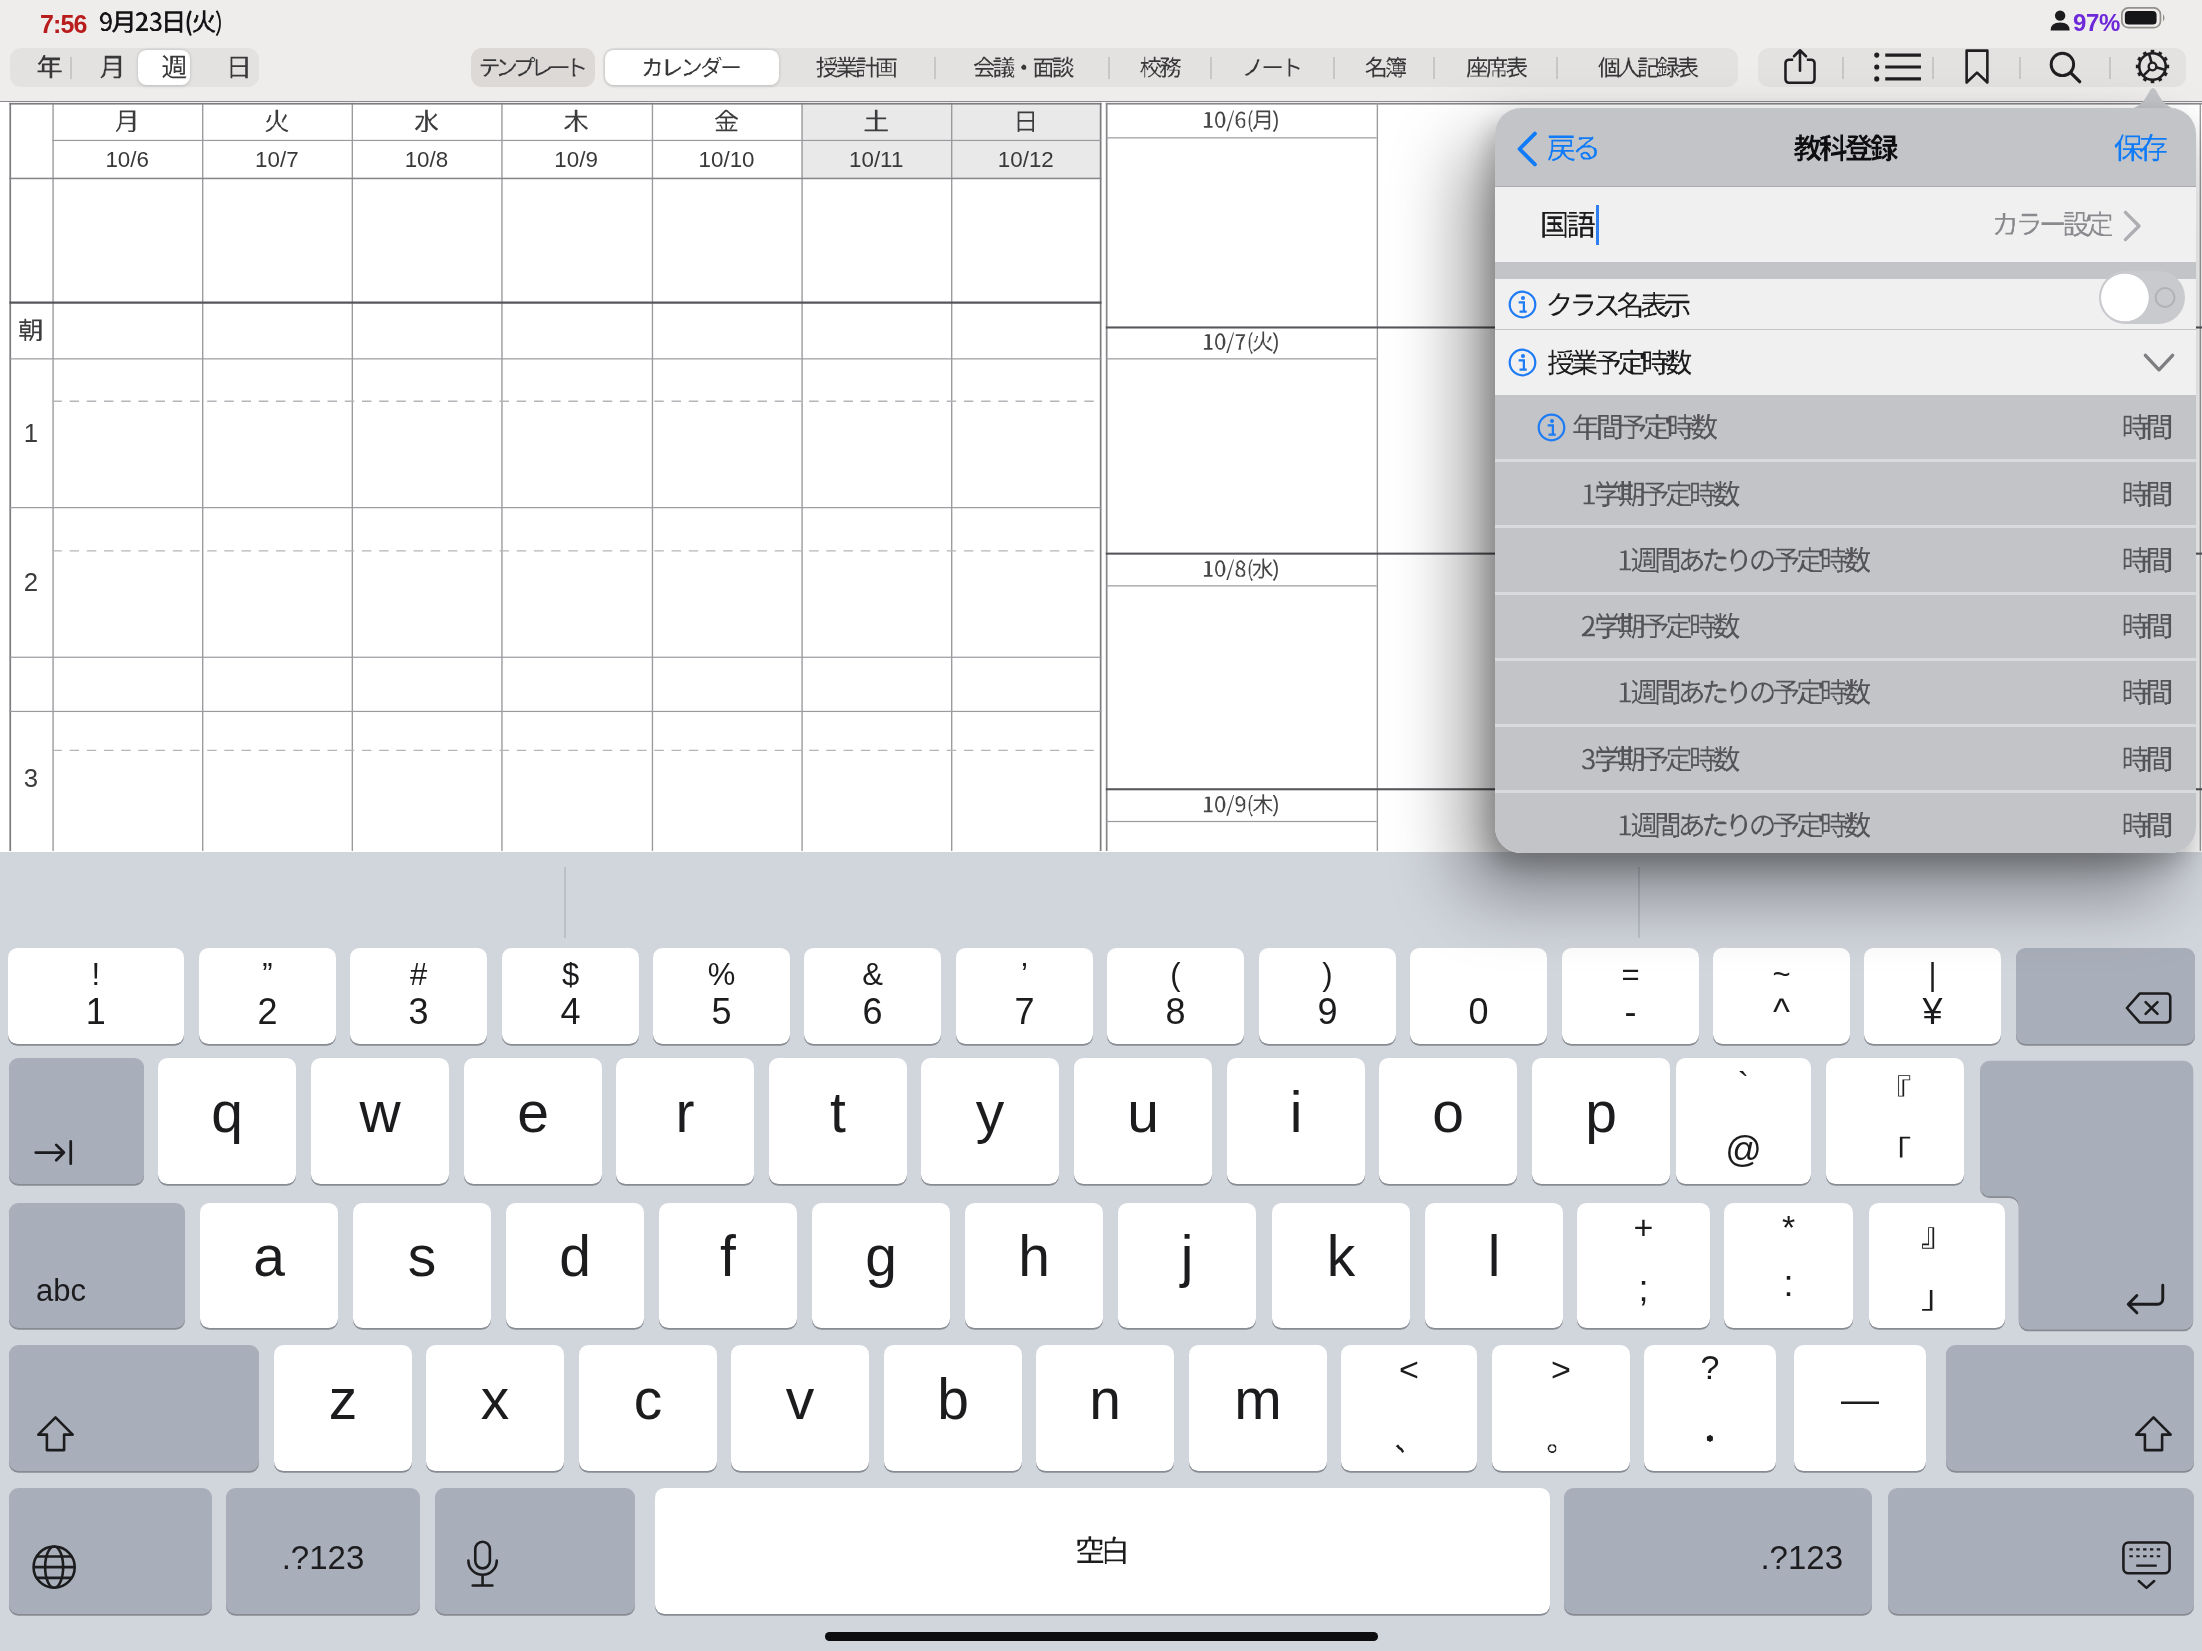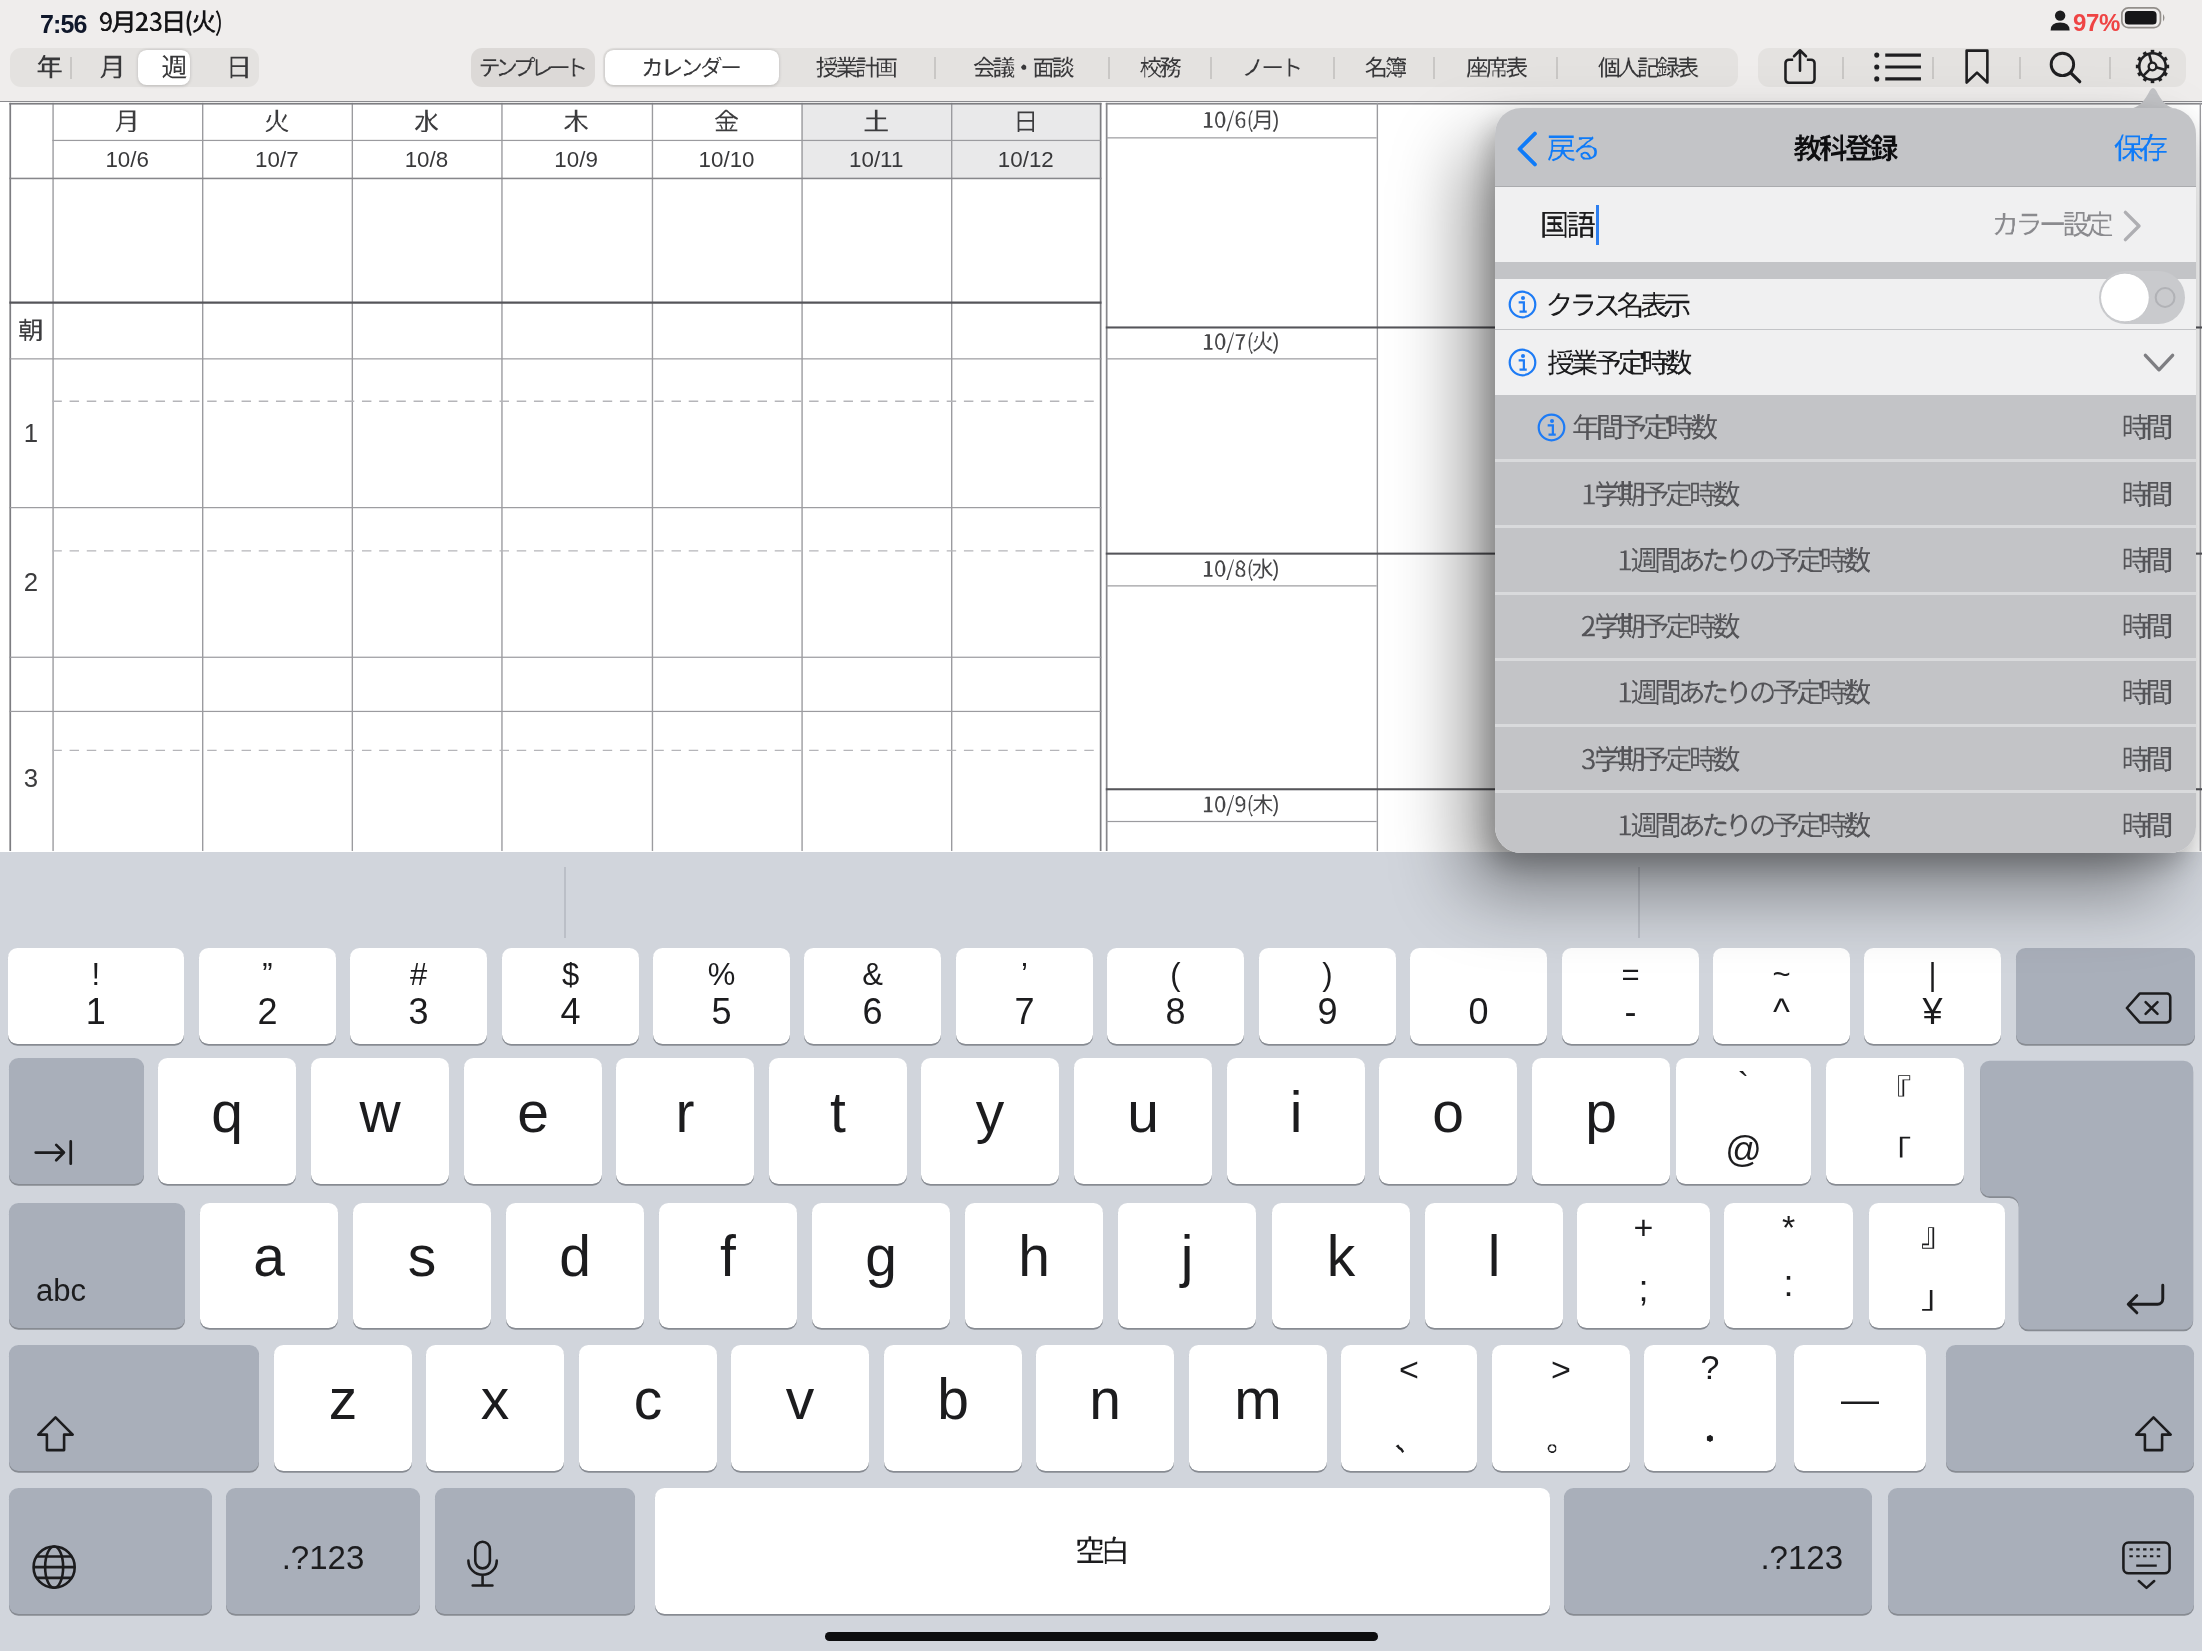--- a/index.html
+++ b/index.html
@@ -1,23 +1,23 @@
 <!DOCTYPE html>
 <html style="font-size:13.8px"><head><meta charset="utf-8"><style>html,body{margin:0;padding:0;width:2203px;height:1652px;overflow:hidden;background:#fff}body{position:relative;font-family:"Liberation Sans",sans-serif;-webkit-font-smoothing:antialiased}div{box-sizing:border-box}</style></head><body>
 <div style="position:absolute;left:0;top:0;width:2203px;height:102px;background:#efedec"></div>
 <div style="position:absolute;left:0;top:101px;width:2203px;height:1.4px;background:#8a8a8e"></div>
-<div style="position:absolute;left:40px;top:9.5px;font:700 25px 'Liberation Sans',sans-serif;color:#0f172a;letter-spacing:-0.9px">7:56</div>
+<div style="position:absolute;left:40px;top:9.5px;font:700 25px 'Liberation Sans',sans-serif;color:#b91c1c;letter-spacing:-0.9px">7:56</div>
 <svg style="position:absolute;left:99px;top:0" width="206" height="43" viewBox="0 0 240 50">
     <path transform="translate(0.0,36.0)" d="M7 0Q5 0 4 -0Q3 -1 2 -2L3 -4Q4 -3 5 -3Q6 -2 7 -2Q8 -2 9 -3Q10 -3 10 -4Q11 -5 12 -7Q12 -9 12 -11Q12 -14 11 -16Q11 -18 10 -18Q9 -19 8 -19Q7 -19 6 -19Q5 -18 5 -17Q4 -16 4 -15Q4 -13 5 -12Q5 -11 6 -11Q7 -10 8 -10Q9 -10 10 -11Q11 -12 12 -13L12 -11Q11 -10 11 -9Q10 -9 9 -8Q8 -8 7 -8Q5 -8 4 -9Q3 -10 2 -11Q1 -12 1 -15Q1 -17 2 -18Q3 -20 4 -21Q6 -22 8 -22Q9 -22 10 -21Q12 -20 13 -19Q14 -18 14 -16Q15 -14 15 -11Q15 -8 14 -6Q14 -4 13 -2Q11 -1 10 -0Q9 0 7 0Z M22 -23H37V-20H22ZM22 -16H37V-13H22ZM22 -9H37V-6H22ZM20 -23H23V-14Q23 -12 23 -10Q23 -8 22 -5Q21 -3 20 -1Q19 1 17 2Q17 2 17 2Q16 1 16 1Q16 1 15 0Q17 -1 18 -3Q19 -5 19 -6Q20 -8 20 -10Q20 -12 20 -14ZM36 -23H39V-1Q39 0 38 1Q38 1 37 2Q36 2 34 2Q33 2 31 2Q31 2 30 1Q30 1 30 0Q30 -0 29 -1Q31 -1 32 -0Q33 -0 34 -0Q34 -0 35 -0Q35 -0 35 -1Q36 -1 36 -1Z M43 0V-2Q46 -5 48 -7Q50 -9 51 -11Q52 -13 52 -15Q52 -16 52 -17Q51 -18 51 -19Q50 -19 49 -19Q47 -19 46 -18Q45 -18 44 -17L43 -19Q44 -20 45 -21Q47 -22 49 -22Q51 -22 52 -21Q54 -20 55 -19Q56 -17 56 -15Q56 -13 55 -11Q53 -9 52 -7Q50 -5 48 -3Q49 -3 49 -3Q50 -3 51 -3H57V0Z M66 0Q64 0 63 -0Q61 -0 61 -1Q60 -2 59 -3L60 -5Q61 -4 63 -3Q64 -2 65 -2Q67 -2 68 -3Q69 -3 69 -4Q70 -5 70 -6Q70 -7 69 -8Q68 -9 67 -9Q66 -10 63 -10V-12Q65 -12 67 -13Q68 -13 68 -14Q69 -15 69 -16Q69 -17 68 -18Q67 -19 66 -19Q64 -19 63 -19Q62 -18 61 -17L60 -19Q61 -20 62 -21Q64 -22 66 -22Q68 -22 69 -21Q71 -20 71 -19Q72 -18 72 -16Q72 -14 71 -13Q70 -12 69 -11V-11Q70 -11 71 -10Q72 -9 72 -8Q73 -7 73 -6Q73 -4 72 -2Q71 -1 69 -0Q68 0 66 0Z M77 -23H97V2H94V-20H80V2H77ZM79 -13H95V-10H79ZM79 -3H95V0H79Z M106 6Q104 2 103 -1Q102 -5 102 -9Q102 -13 103 -17Q104 -21 106 -24L108 -23Q107 -20 106 -16Q105 -13 105 -9Q105 -5 106 -2Q107 2 108 5Z M113 -19 116 -18Q116 -16 115 -15Q115 -13 114 -11Q113 -10 112 -9L110 -11Q111 -11 111 -13Q112 -14 113 -16Q113 -17 113 -19ZM131 -19 134 -18Q134 -16 133 -15Q132 -13 131 -12Q130 -11 130 -9L127 -11Q128 -12 129 -13Q129 -14 130 -16Q131 -17 131 -19ZM122 -24H124V-15Q124 -14 124 -13Q124 -11 125 -10Q125 -9 126 -7Q127 -6 128 -5Q130 -3 131 -2Q133 -1 136 -0Q135 0 135 1Q135 1 134 2Q134 2 134 2Q131 2 130 0Q128 -1 126 -2Q125 -4 124 -5Q123 -6 123 -8Q122 -9 122 -10Q122 -9 121 -8Q121 -6 120 -5Q119 -4 118 -2Q117 -1 115 0Q113 1 111 2Q111 2 110 2Q110 1 110 1Q109 0 109 0Q112 -1 114 -2Q116 -4 117 -6Q118 -7 119 -9Q120 -11 120 -12Q121 -14 121 -15V-24Z M138 6 136 5Q138 2 139 -2Q140 -5 140 -9Q140 -13 139 -16Q138 -20 136 -23L138 -24Q140 -21 141 -17Q142 -13 142 -9Q142 -5 141 -1Q140 2 138 6Z" fill="#141416"></path>
   </svg>
 <svg style="position:absolute;left:2048px;top:6.9px" width="26" height="26" viewBox="0 0 30 30">
 <circle cx="14" cy="10" r="6" fill="#1c1c1e"></circle>
     <path d="M3 27 Q3 18 14 18 Q25 18 25 27 Z" fill="#1c1c1e"></path>
   </svg>
-<div style="position:absolute;left:2073px;top:8.6px;font:700 24px 'Liberation Sans',sans-serif;color:#ef4444;letter-spacing:-0.4px">97%</div>
+<div style="position:absolute;left:2073px;top:8.6px;font:700 24px 'Liberation Sans',sans-serif;color:#6d28d9;letter-spacing:-0.4px">97%</div>
 <svg style="position:absolute;left:2121px;top:6.9px" width="48" height="22.4" viewBox="0 0 56 26">
 <rect x="1" y="1" width="45" height="23" rx="7.5" fill="none" stroke="#928e8a" stroke-width="2"></rect>
 <rect x="4.5" y="4.5" width="37" height="16" rx="4.5" fill="#161618"></rect>
 <path d="M49 8 q3.5 4.5 0 9 Z" fill="#928e8a"></path>
   </svg>
 <div style="position:absolute;left:10.3px;top:48px;width:249px;height:39px;background:#e4e2e0;border-radius:11.2px"></div>
 <div style="position:absolute;left:70px;top:57px;width:1.7px;height:21.5px;background:#c9c7c5"></div>
 <div style="position:absolute;left:138px;top:50px;width:52px;height:35px;background:#fff;border-radius:8.6px;box-shadow:0 0.9px 3.4px rgba(0,0,0,.18)"></div>
 <svg style="position:absolute;left:10.3px;top:48px" width="249" height="39" viewBox="0 0 289 45">
     <path transform="translate(33.0,33.0)" d="M6 -25 8 -25Q8 -23 7 -20Q5 -18 4 -17Q3 -15 1 -13Q1 -14 1 -14Q0 -14 0 -14Q-0 -15 -1 -15Q1 -16 2 -18Q3 -19 4 -21Q5 -23 6 -25ZM6 -22H25V-19H5ZM4 -15H24V-13H7V-6H4ZM-1 -7H27V-5H-1ZM13 -20H16V2H13Z" fill="#38383a"></path>

